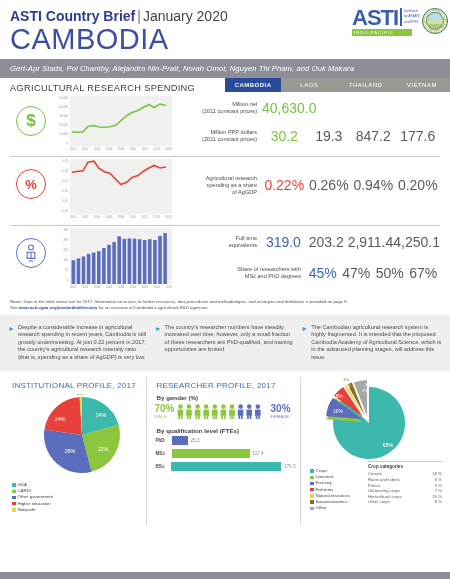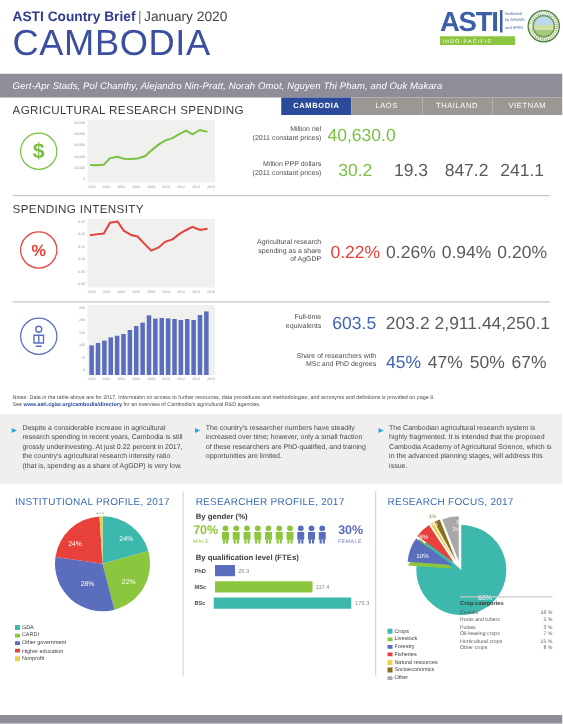--- a/index.html
+++ b/index.html
@@ -6,21 +6,21 @@
   body {
     width:450px; height:579px;
     font-family:"Liberation Sans", sans-serif;
     background:#ffffff;
     color:#3d3d3d;
     overflow:hidden;
     position:relative;
   }
   
   .header { padding:8px 10px 0 10px; position:relative; height:56px; }
-  .brief-line { font-size:11px; }
+  .brief-line { font-size:14px; }
   .brief-line .bold { font-weight:bold; color:#2f3b8f; }
   .brief-line .sep { color:#777; margin:0 2px; }
   .brief-line .date { color:#444; }
   .country-title {
     font-size:29px; letter-spacing:0.5px; color:#3b4ea0;
     font-weight:400; line-height:32px; margin-top:-1px;
   }
   .logo-block { position:absolute; right:20px; top:8px; width:78px; }
   .asti-word { display:flex; align-items:flex-start; }
   .asti-main { font-size:22px; font-weight:bold; color:#3b5ea8; letter-spacing:-1px; line-height:20px; }
@@ -200,29 +200,28 @@
         <div class="rl-val mid"></div>
       </div>
       <div class="rowline" style="height:28px;">
         <div class="rl-label">
           <div>Million PPP dollars</div>
           <div>(2011 constant prices)</div>
         </div>
         <div class="rl-val big-green">30.2</div>
         <div class="rl-val mid">19.3</div>
         <div class="rl-val mid">847.2</div>
-        <div class="rl-val mid">241.1</div>
+        <div class="rl-val mid">177.6</div>
       </div>
     </div>
   </div>
 </div>
 <div class="sec-rule"></div>
 
 <div class="section">
-  <div class="sec-title">SPENDING INTENSITY</div>
   <div class="sec-body" style="height:68px;">
     <div class="icon-cell">
       <div class="circ-icon ic-red">%</div>
     </div>
     <div class="chart-cell">
       <div class="mini" style="height:62px;">
         <div class="ylab" style="top:0">0.25</div>
         <div class="ylab" style="top:10px">0.20</div>
         <div class="ylab" style="top:20px">0.15</div>
         <div class="ylab" style="top:30px">0.10</div>
@@ -319,21 +318,21 @@
             <span>2016</span>
         </div>
       </div>
     </div>
     <div class="labels-cell">
       <div class="rowline" style="height:32px;">
         <div class="rl-label">
           <div>Full-time</div>
           <div>equivalents</div>
         </div>
-        <div class="rl-val big-blue">603.5</div>
+        <div class="rl-val big-blue">319.0</div>
         <div class="rl-val mid">203.2</div>
         <div class="rl-val mid">2,911.4</div>
         <div class="rl-val mid">4,250.1</div>
       </div>
       <div class="rowline" style="height:30px;margin-left:44px;">
         <div class="rl-label">
           <div>Share of researchers with</div>
           <div>MSc and PhD degrees</div>
         </div>
         <div class="rl-val big-blue">45%</div>
@@ -495,21 +494,20 @@
     </div>
     <div class="qbar-row">
       <span class="qlab">BSc</span>
       <span class="qbar" style="width:113px;background:#3cb8ad;"></span>
       <span class="qval">176.3</span>
     </div>
   </div>
   <div class="panel-div"></div>
 
   <div class="panel p3">
-    <div class="p-title">RESEARCH FOCUS, 2017</div>
     <svg width="140" height="86" viewBox="0 0 140 86">
       <g transform="translate(62,44)">
         <path d="M0 0 L0 -36 A36 36 0 1 1 -26.5 -24.3 Z" fill="#3cb8ad" transform="translate(3,2)"></path>
         <path d="M0 0 L-26.5 -24.3 A36 36 0 0 1 -35.9 -2.7 Z" fill="#8cc63e" transform="translate(-4,1)"></path>
         <path d="M0 0 L-35.9 -2.7 A36 36 0 0 1 -29.1 -21.2 Z" fill="#5b6ebd" transform="translate(-4,-2)"></path>
         <path d="M0 0 L-29.1 -21.2 A36 36 0 0 1 -19.8 -30.0 Z" fill="#e8403a" transform="translate(-3,-4)"></path>
         <path d="M0 0 L-19.8 -30.0 A36 36 0 0 1 -17.6 -31.4 Z" fill="#ead24a" transform="translate(-2,-5)"></path>
         <path d="M0 0 L-17.6 -31.4 A36 36 0 0 1 -13.2 -33.5 Z" fill="#8a6d1f" transform="translate(-1,-5)"></path>
         <path d="M0 0 L-13.2 -33.5 A36 36 0 0 1 0 -36 Z" fill="#a8a8a8" transform="translate(1,-5)"></path>
         <text x="22" y="26" font-size="5.5" fill="#fff" text-anchor="middle" font-family="Liberation Sans">68%</text>

